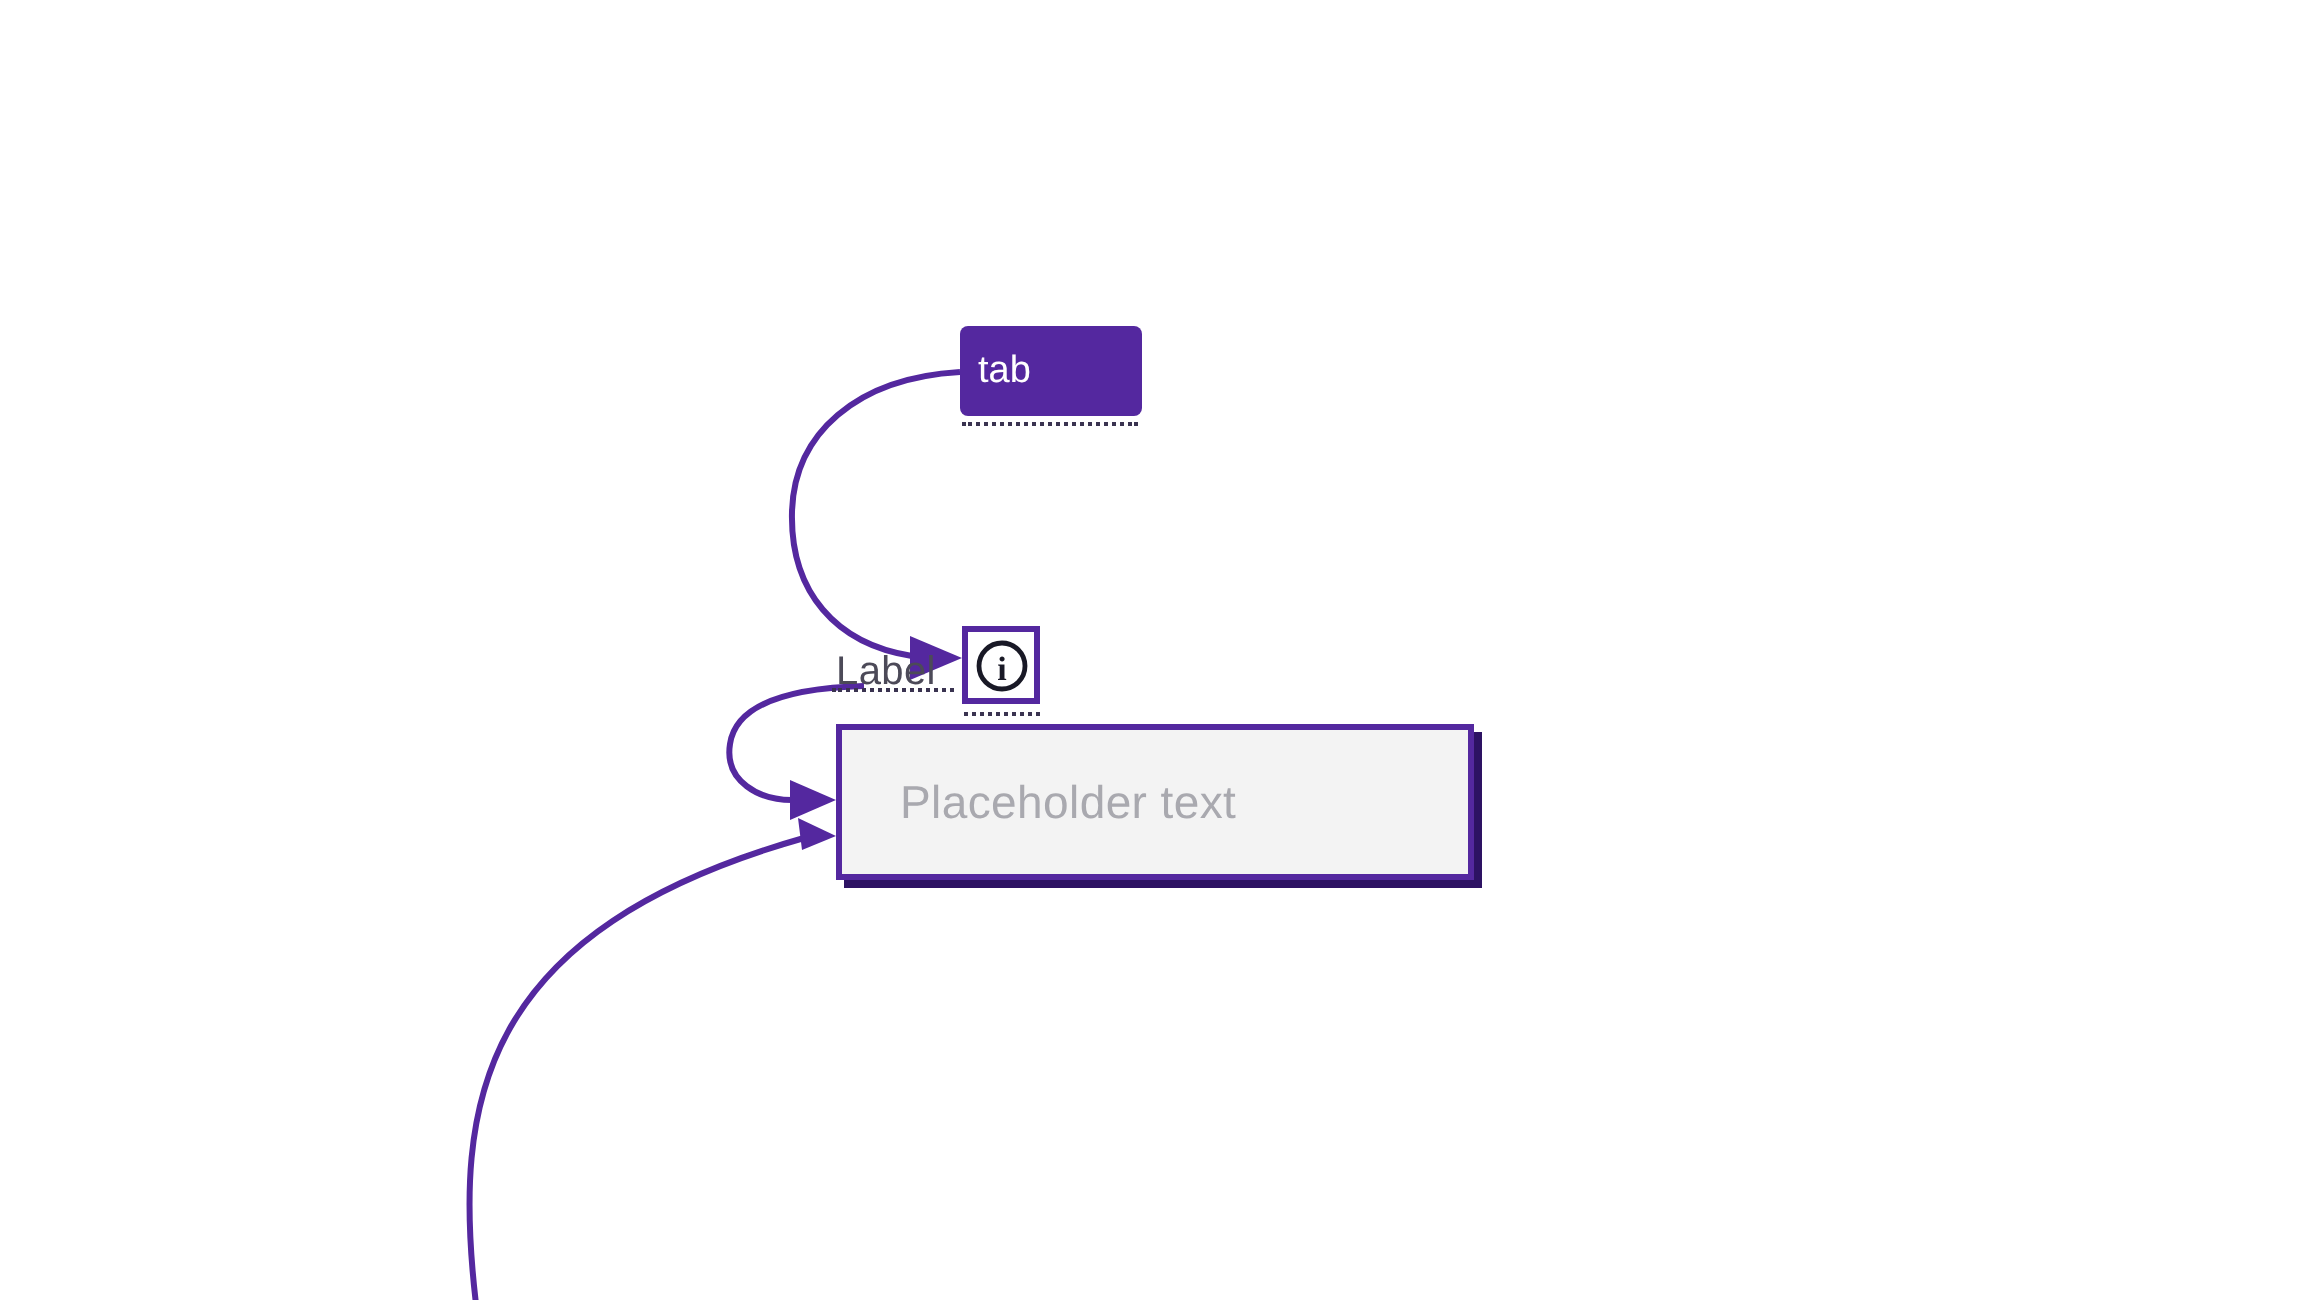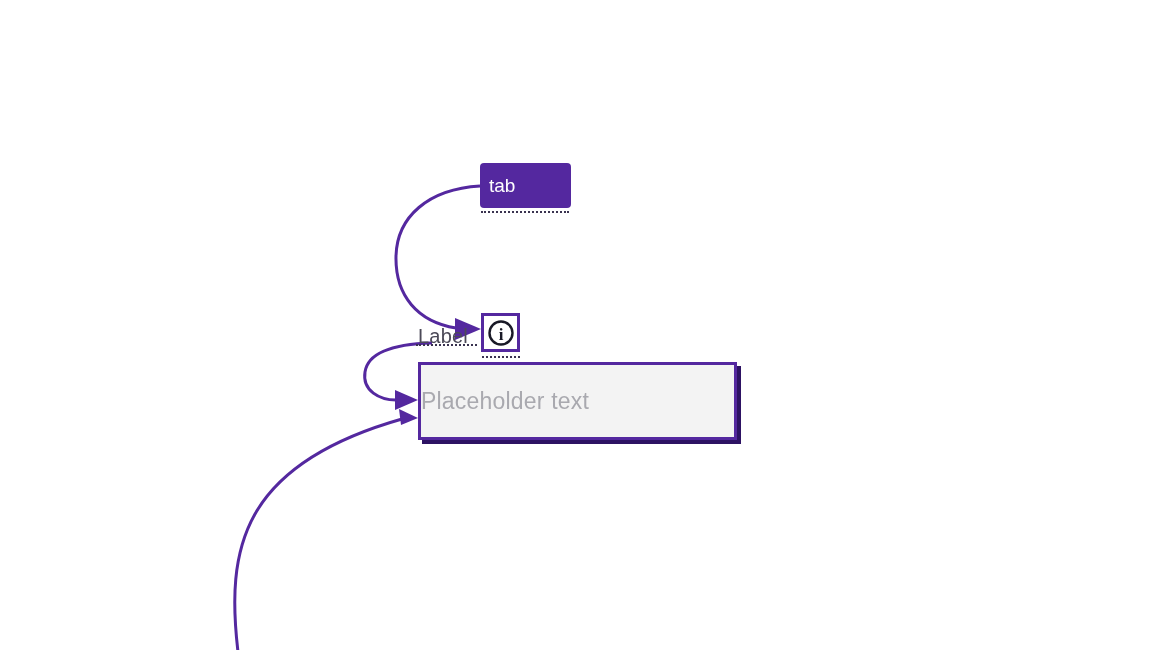--- a/index.html
+++ b/index.html
@@ -36,20 +36,21 @@
     position:absolute;left:481px;top:313px;width:39px;height:39px;
     box-sizing:border-box;border:3px solid var(--purple);
     background:#ffffff;display:flex;align-items:center;justify-content:center;
   }
   .input-box{
     position:absolute;left:418px;top:362px;width:319px;height:78px;
     box-sizing:border-box;border:3px solid var(--purple);
     background:var(--input-bg);
     box-shadow:4px 4px 0 0 var(--shadow-dark);
     display:flex;align-items:center;
+    padding-left:29px;
   }
   .placeholder{
     font-size:23px;color:var(--placeholder);letter-spacing:.2px;
   }
 </style>
 </head>
 <body style="--purple: #54289f; --shadow-dark: #2d1263; --input-bg: #f3f3f3; --placeholder: #a9a9af; --label-text: #4c4a58; --dotted: #3a3350; --tab-text: #ffffff;">
 
 <div class="stage">
 

